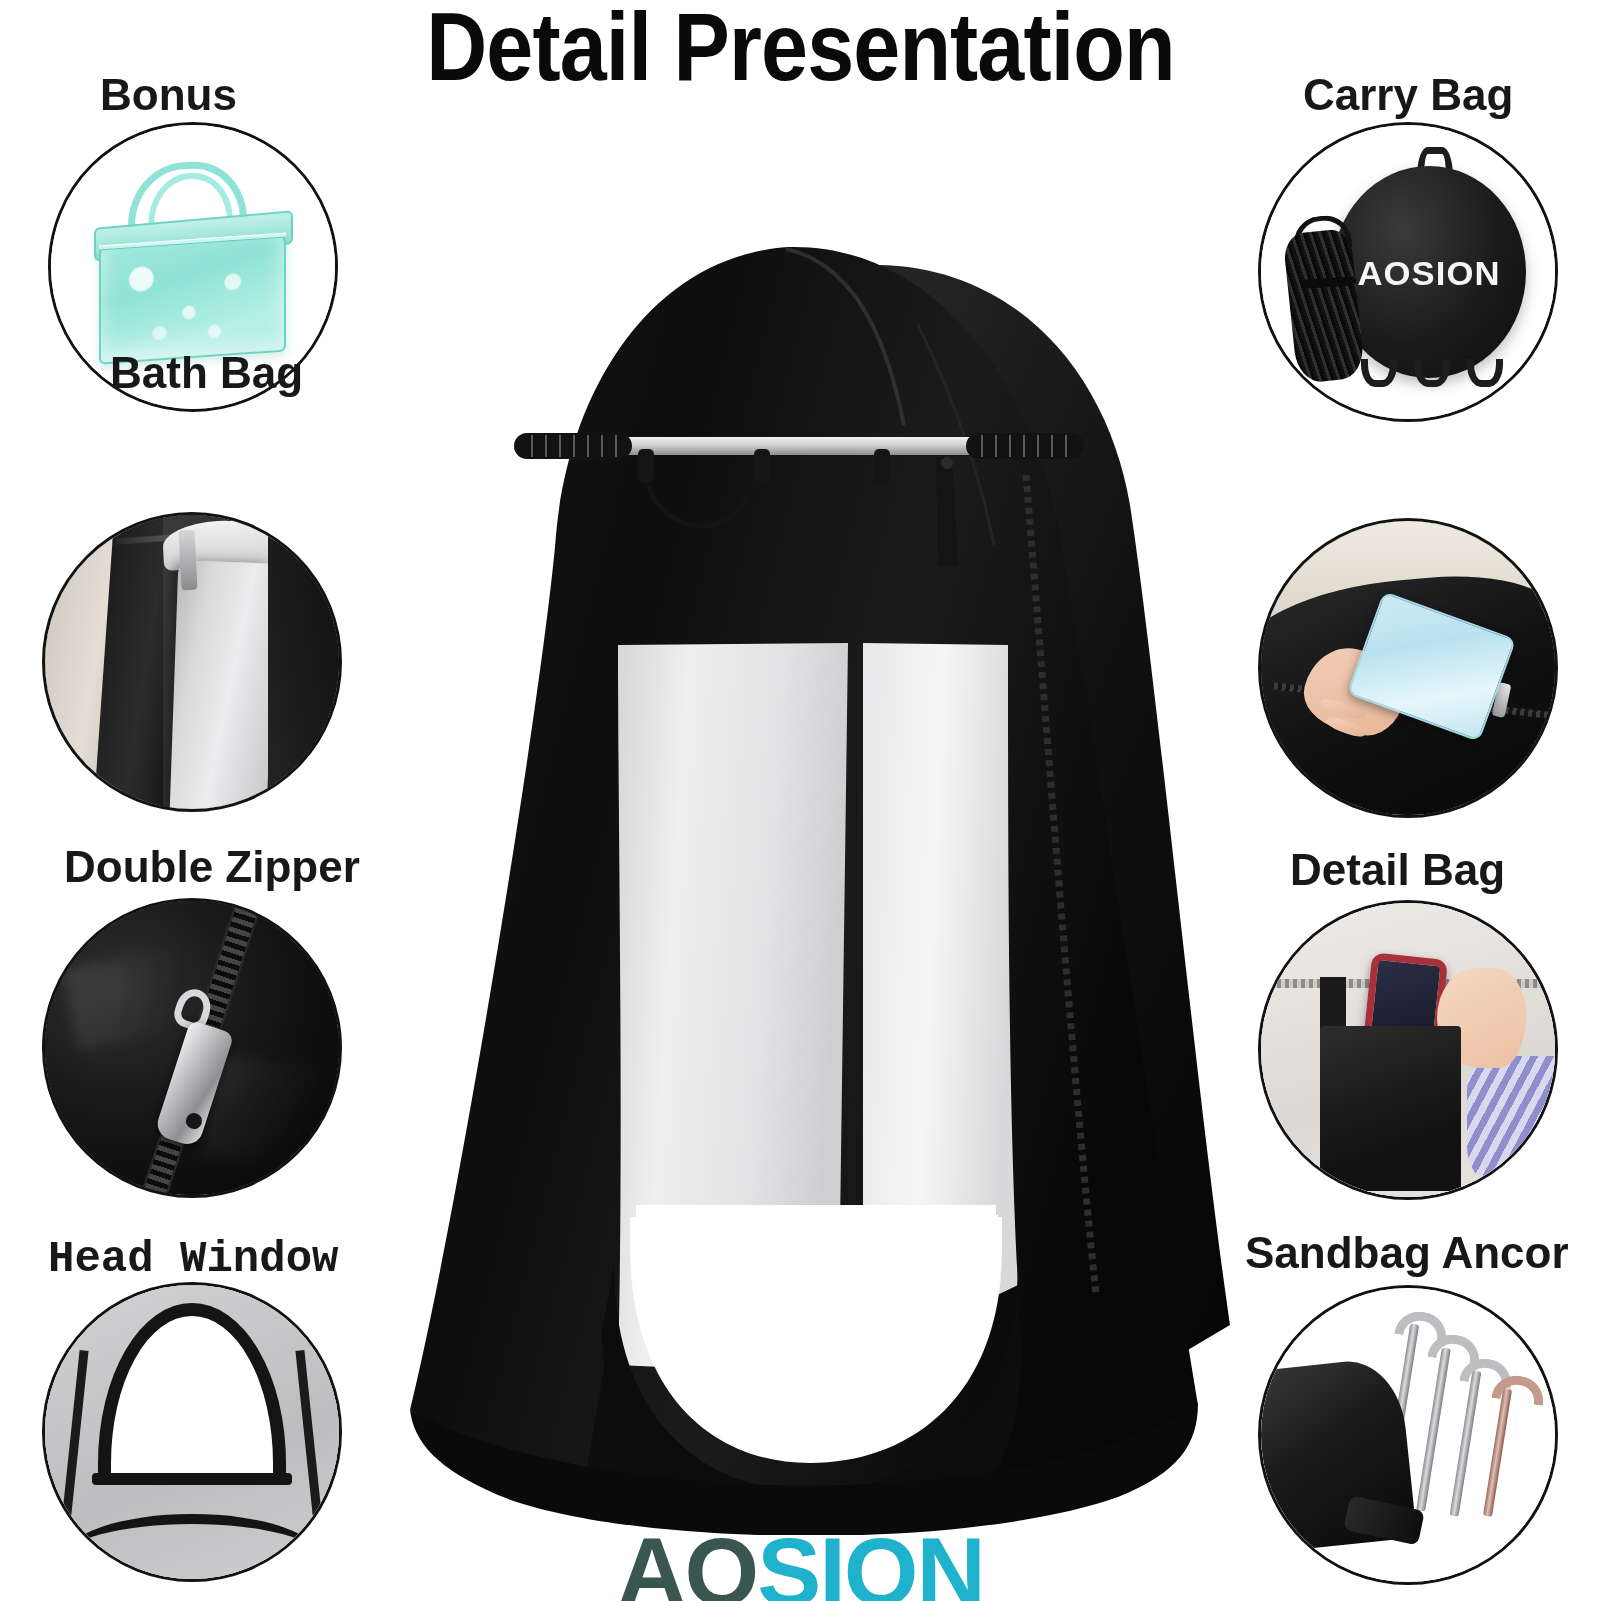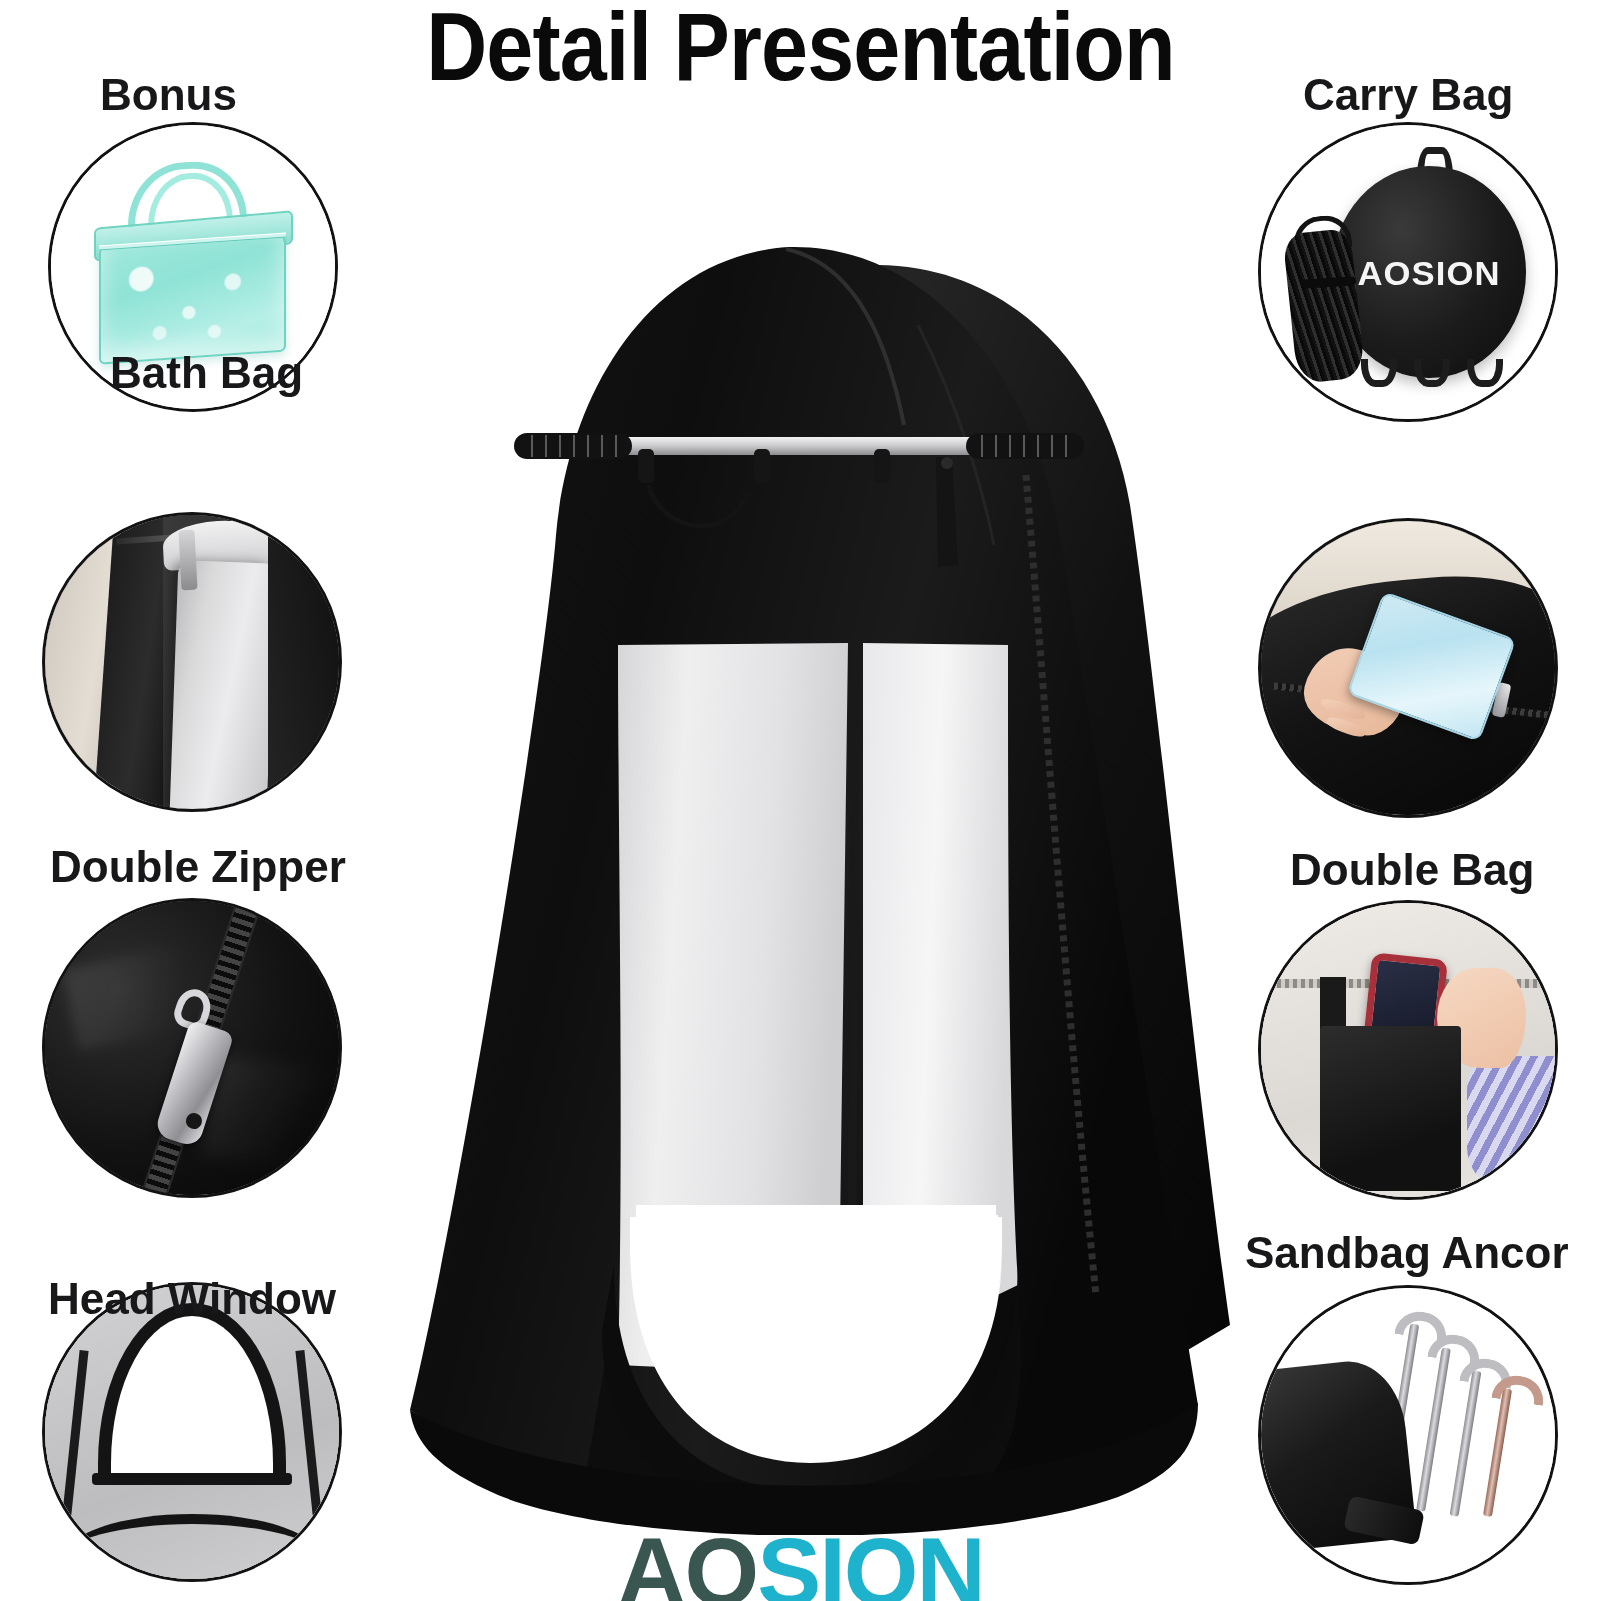--- a/index.html
+++ b/index.html
@@ -376,35 +376,35 @@
       <div class="panelDark"></div>
       <div class="panelMid"></div>
       <div class="rod"></div>
       <div class="towelTop"></div>
       <div class="towel"></div>
       <div class="clip"></div>
       <div class="rightdark"></div>
     </div>
   </div>
 
-  <div class="flabel" style="left:50px; top:842px;">Double Zipper</div>
+  <div class="flabel" style="left:64px; top:842px;">Double Zipper</div>
 
   <div class="circ" style="left:42px; top:898px; width:300px; height:300px;">
     <div class="fill zip">
       <div class="fab"></div>
       <div class="sheen1"></div>
       <div class="sheen2"></div>
       <div class="teeth"></div>
       <div class="tab"></div>
       <div class="pull"></div>
       <div class="pullhole"></div>
     </div>
   </div>
 
-  <div class="flabel" style="left:48px; top:1274px;">Head Window</div>
+  <div class="flabel" style="left:48px; top:1234px;font-family:Liberation Mono, monospace;">Head Window</div>
 
   <div class="circ" style="left:42px; top:1282px; width:300px; height:300px;">
     <div class="fill head">
       <div class="panel"></div>
       <div class="edgeL"></div>
       <div class="edgeR"></div>
       <div class="arch"></div>
       <div class="sill"></div>
       <div class="botfold"></div>
     </div>
@@ -544,21 +544,21 @@
       <div class="flap"></div>
       <div class="zipline"></div>
       <div class="zippull"></div>
       <div class="hand"></div>
       <div class="finger" style="left:20%; top:62%; width:46px; transform:rotate(18deg);"></div>
       <div class="finger" style="left:22%; top:68%; width:40px; transform:rotate(20deg);"></div>
       <div class="pouch"></div>
     </div>
   </div>
 
-  <div class="flabel" style="left:1290px; top:845px;">Double Bag</div>
+  <div class="flabel" style="left:1290px; top:845px;">Detail Bag</div>
 
   <div class="circ" style="left:1258px; top:900px; width:300px; height:300px;">
     <div class="fill inside">
       <div class="bg"></div>
       <div class="seam"></div>
       <div class="sleeve"></div>
       <div class="phone"></div>
       <div class="hand2"></div>
       <div class="strap"></div>
       <div class="pocket"></div>

